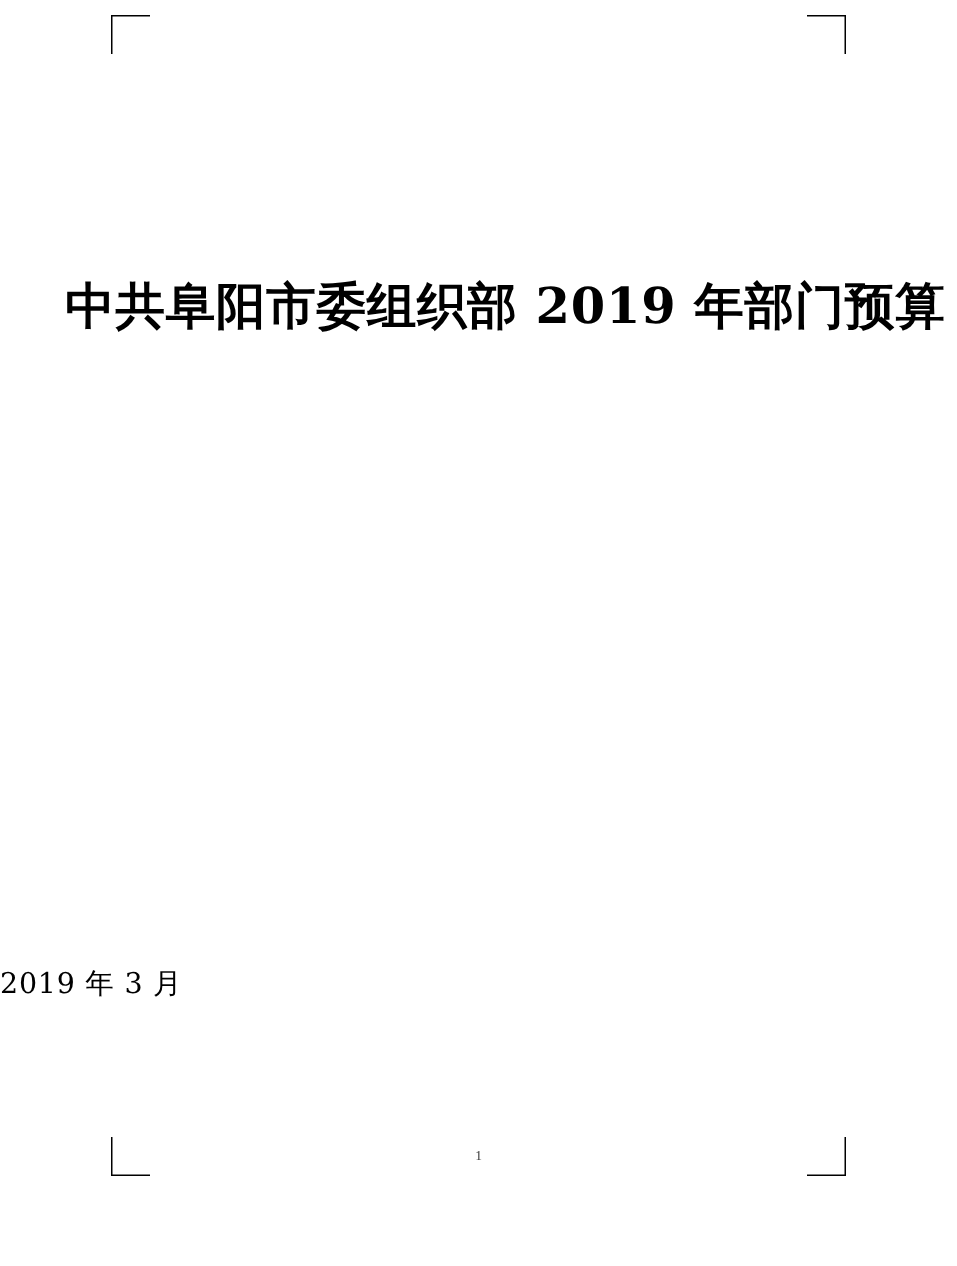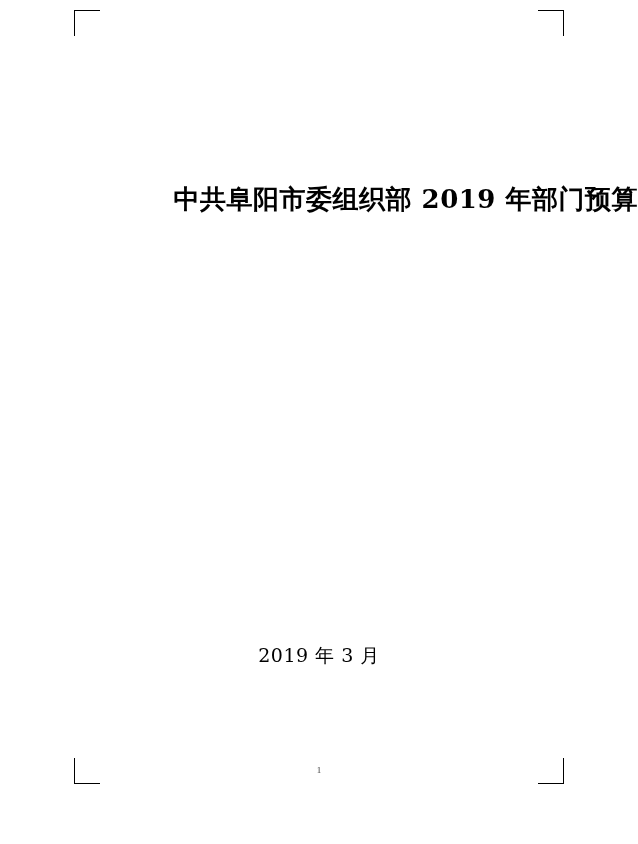--- a/index.html
+++ b/index.html
@@ -51,36 +51,36 @@
   .crop.br { left: 538px; top: 758px; }
   .crop.br::before { right: 0; bottom: 0; width: 26px; height: 1px; }
   .crop.br::after  { right: 0; bottom: 0; width: 1px;  height: 26px; }
 
   
   .doc-title {
     position: absolute;
     left: 0;
     right: 0;
     top: 183px;
-    text-align: right;
+    text-align: center;
     font-family: "DejaVu Serif", "Liberation Serif", serif;
     font-weight: 700;
-    font-size: 26px;
+    font-size: 33px;
     letter-spacing: 0.5px;
     color: #000000;
     line-height: 1.3;
     padding-left: 36px;
   }
 
   .doc-date {
     position: absolute;
     left: 0;
     right: 0;
     top: 643px;
-    text-align: center;
+    text-align: left;
     font-family: "DejaVu Serif", "Liberation Serif", serif;
     font-weight: 400;
     font-size: 19px;
     letter-spacing: 0.5px;
     color: #000000;
   }
 
   .page-number {
     position: absolute;
     left: 0;

